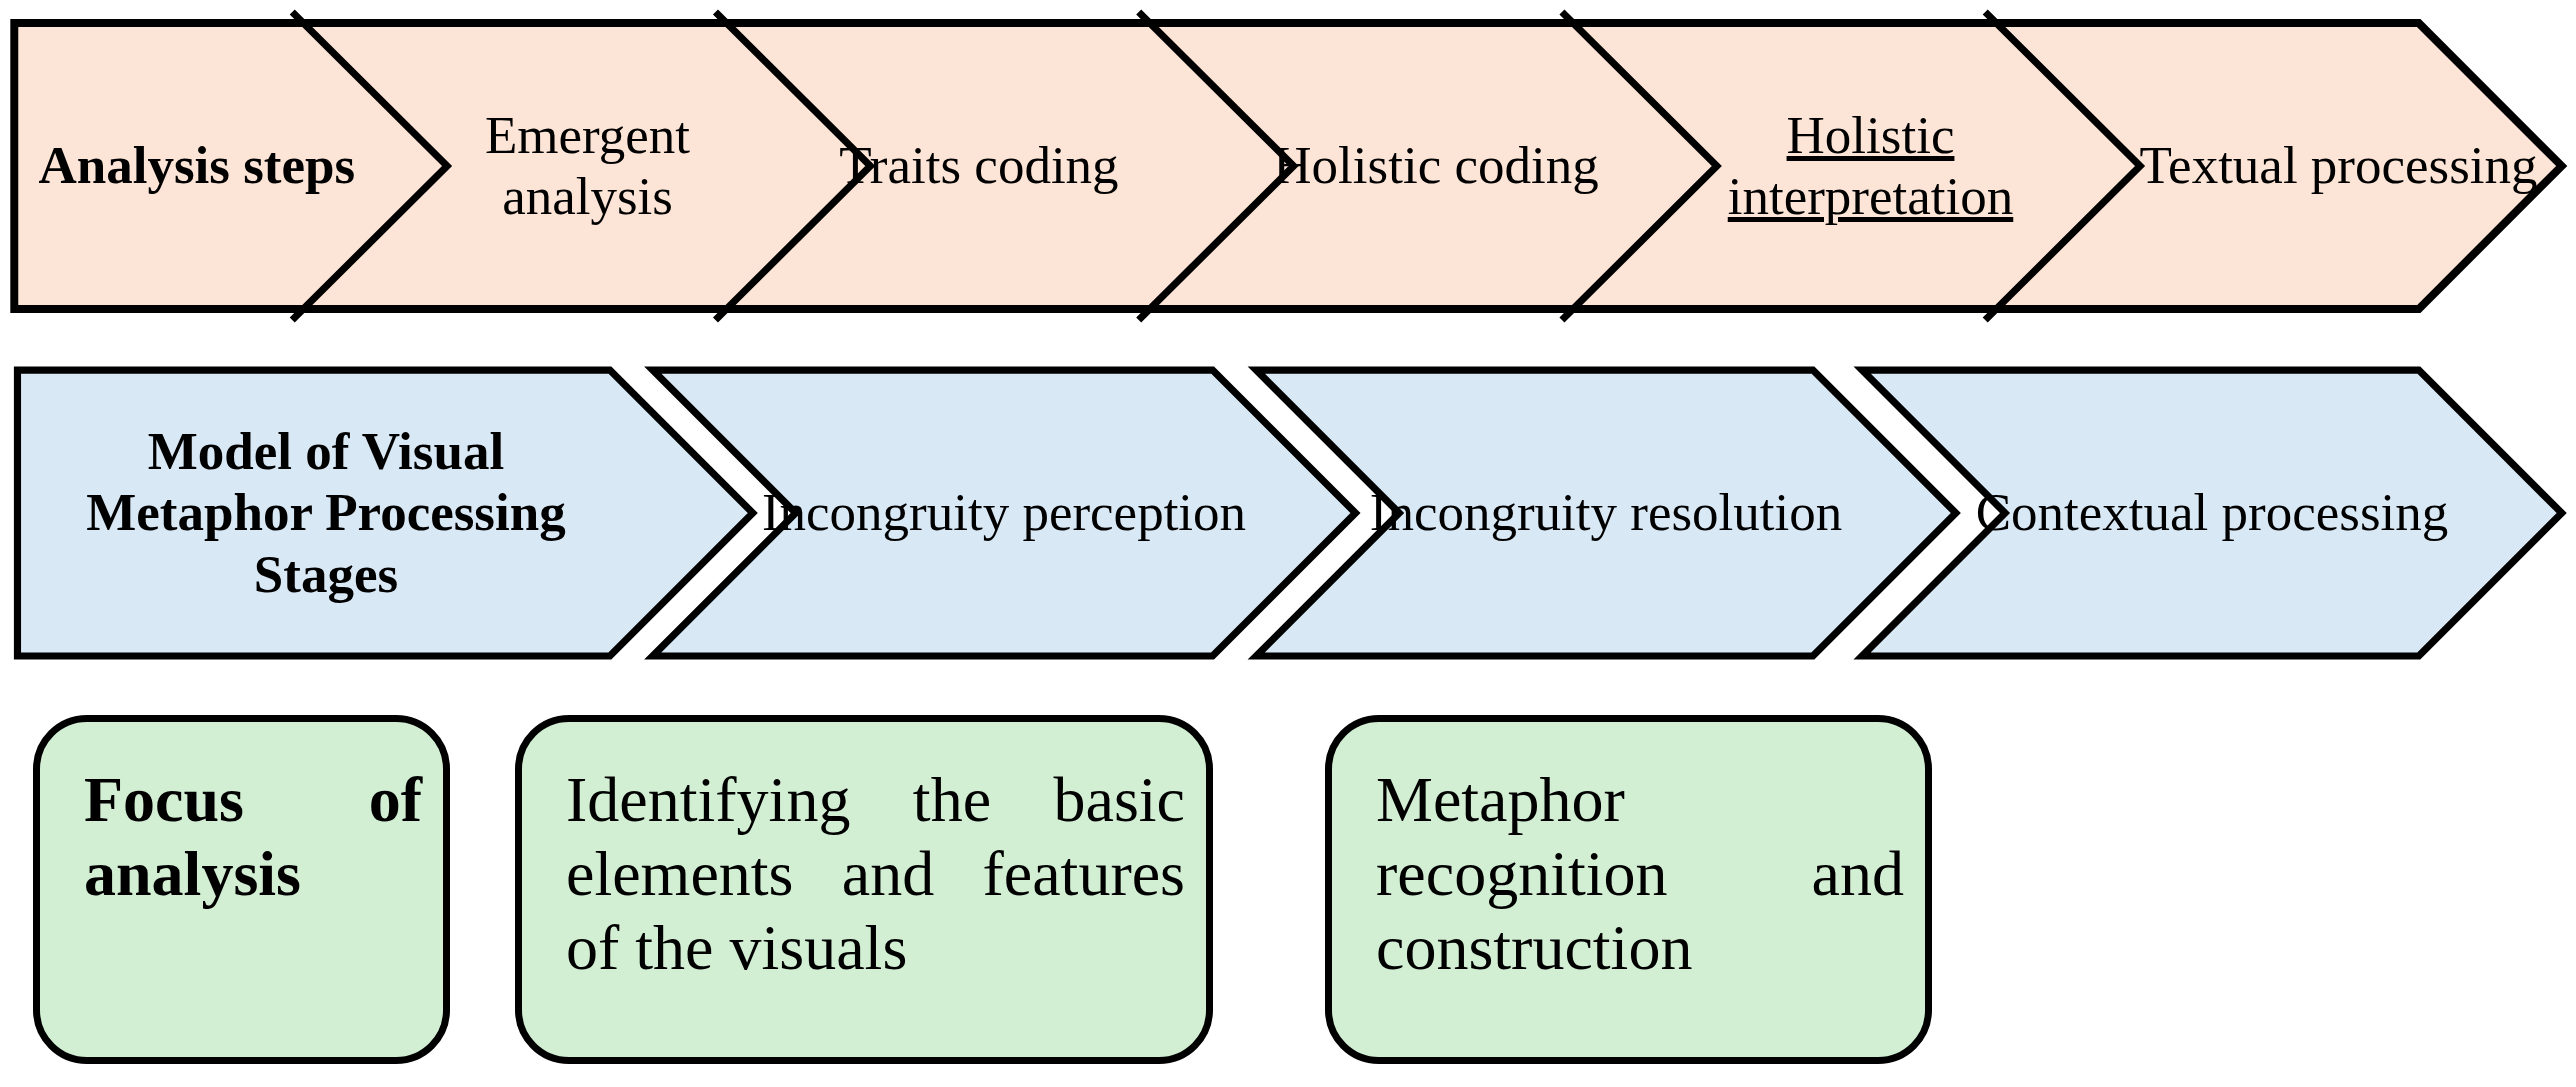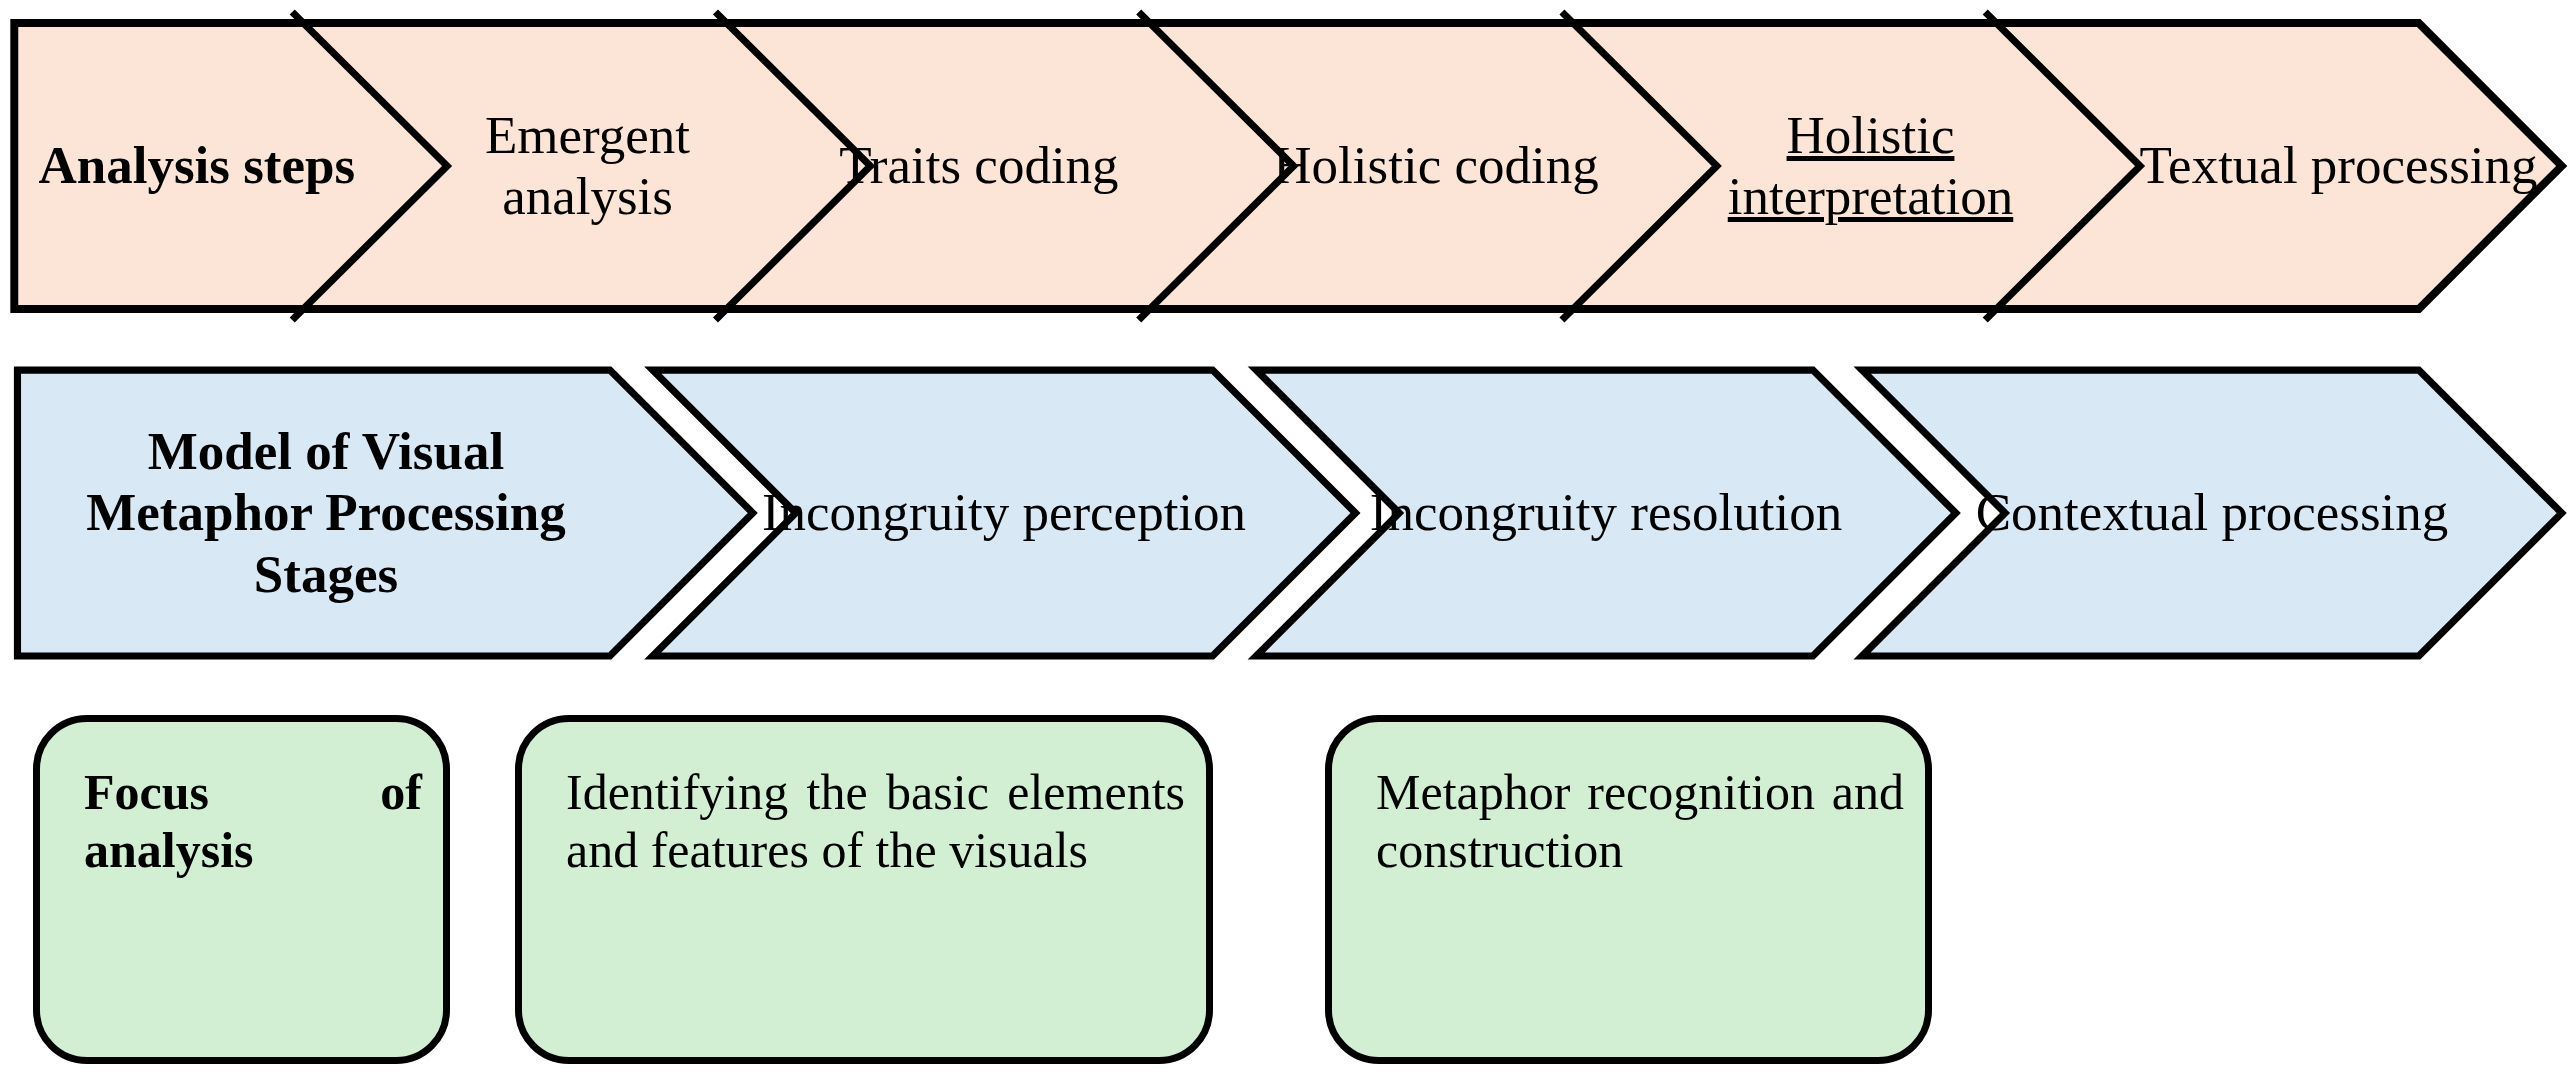--- a/index.html
+++ b/index.html
@@ -40,21 +40,21 @@
     top: 715px;
     height: 349px;
     background: #d2efd4;
     border: 7.1px solid #000000;
     border-radius: 54px;
     box-sizing: border-box;
   }
   .gbox p {
     margin: 0;
     padding: 41px 21px 0 44px;
-    font-size: 50px;
+    font-size: 64px;
     line-height: 1.16;
     text-align: justify;
   }
   .gbox p.noj { text-align: left; }
   .gbox p.bold { font-weight: bold; }
 </style>
 </head>
 <body>
 
 <div class="canvas">

